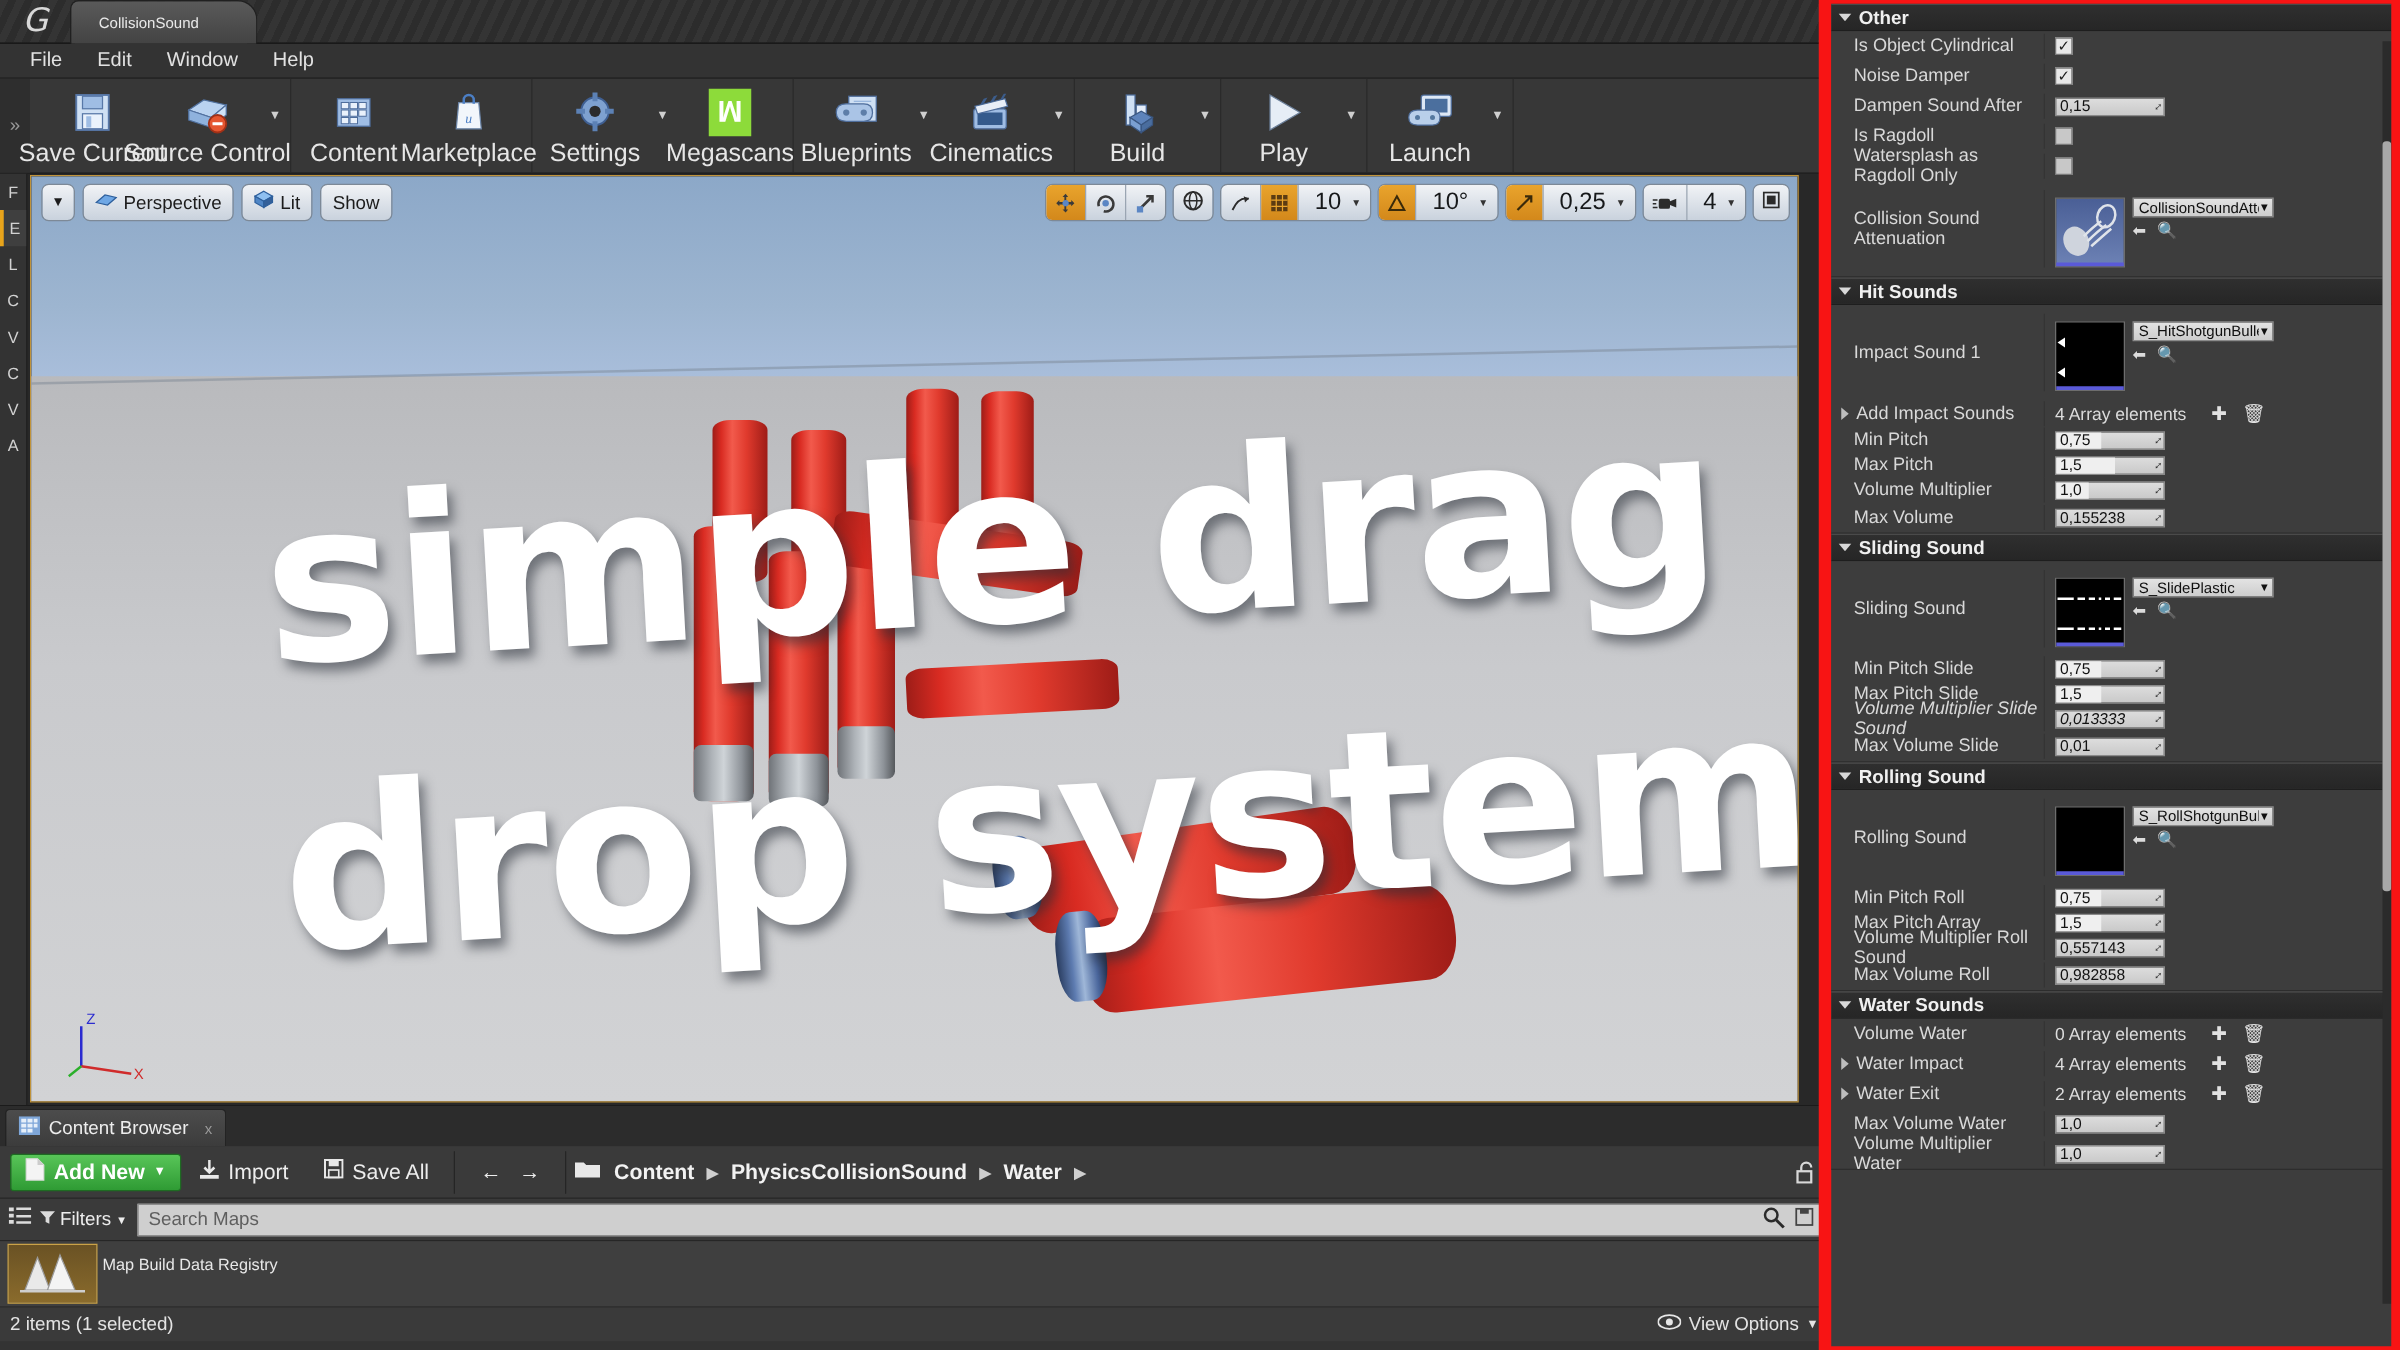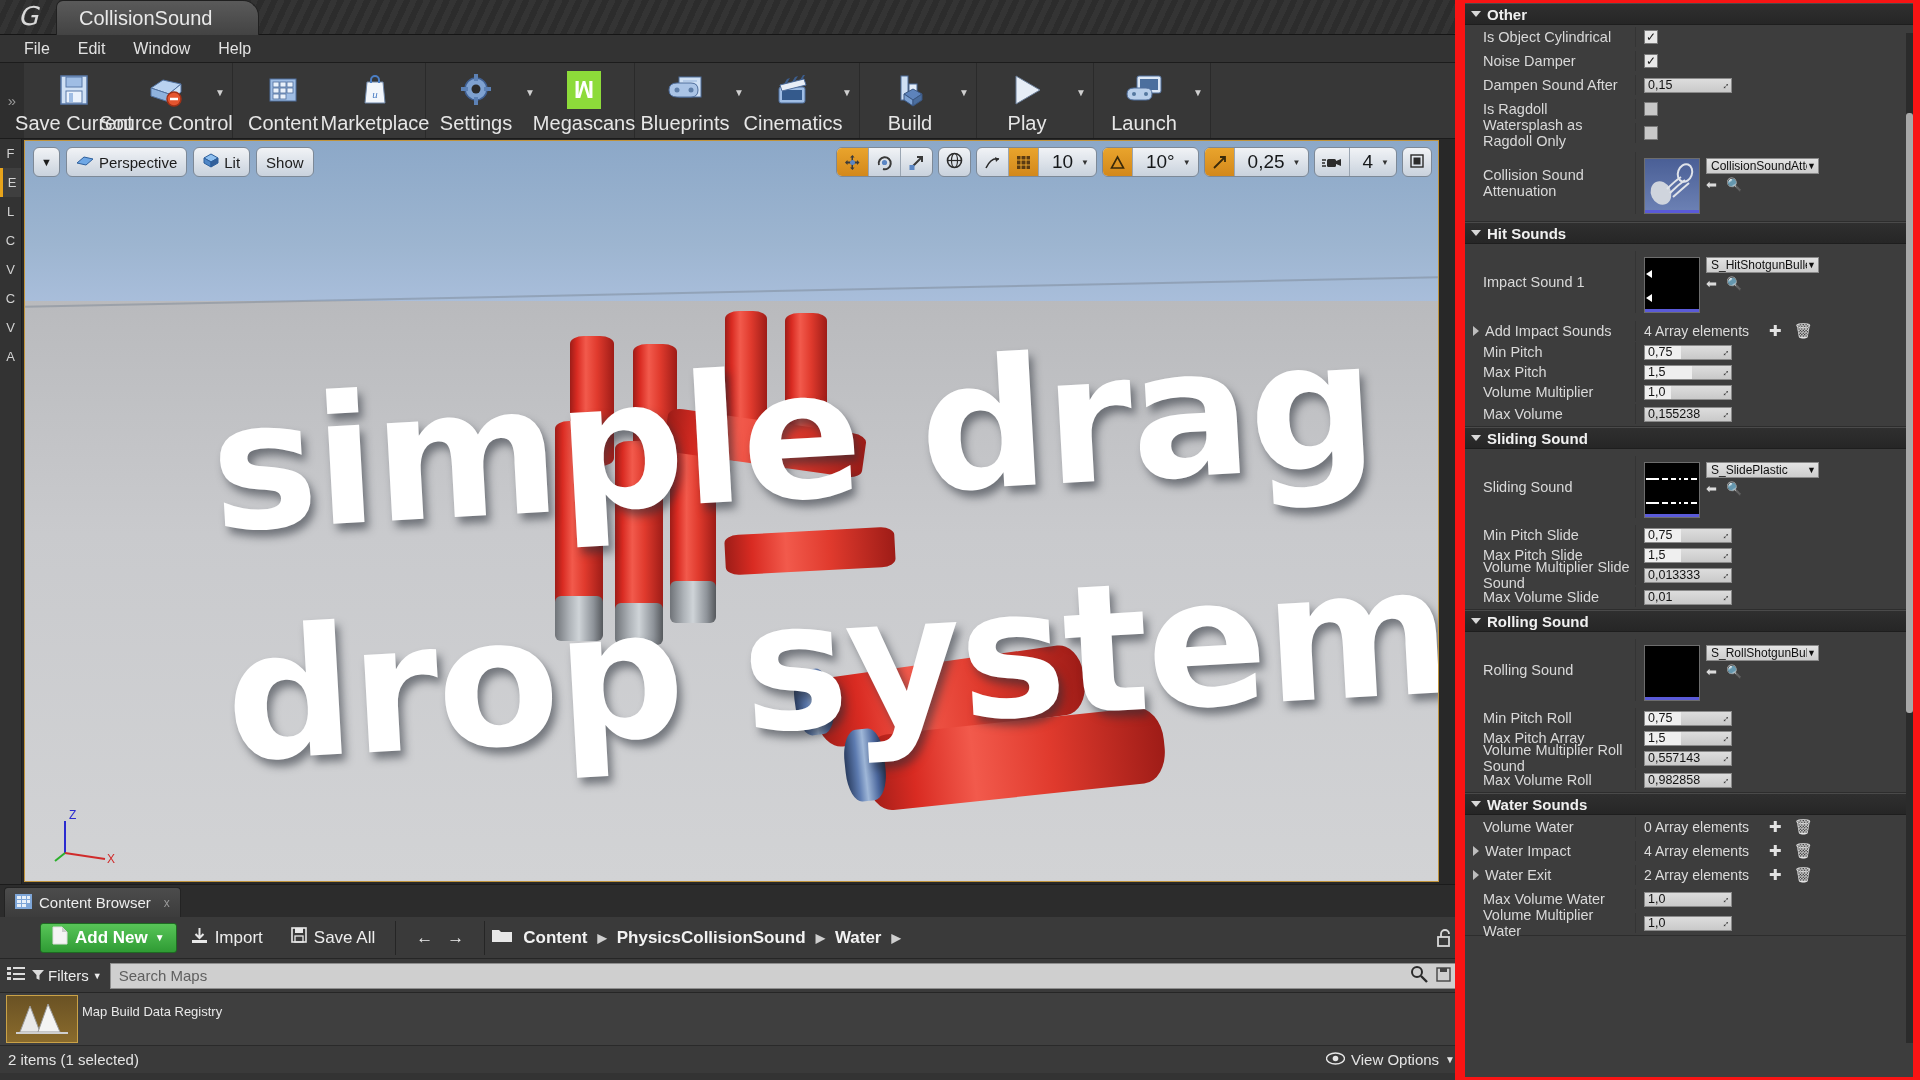--- a/index.html
+++ b/index.html
@@ -10,21 +10,21 @@
   
   #editor { position:absolute; left:0; top:0; width:1463px; height:1080px; background:#282828; }
 
   
   .titlebar { position:relative; height:35px; background:#2b2b2b;
      background-image: repeating-linear-gradient(115deg, #343434 0 6px, #2c2c2c 6px 12px);
      border-bottom:1px solid #151515; }
   .ue-logo { position:absolute; left:8px; top:1px; width:40px; height:32px; color:#d8d8d8;
      font-family:"Liberation Serif", serif; font-size:26px; font-style:italic; text-align:center; line-height:32px; }
   .tab-main { position:absolute; left:56px; top:0; height:35px; padding:0 46px 0 22px;
-     background:linear-gradient(#5a5a5a,#434343); color:#e9e9e9; font-size:20px; line-height:35px;
+     background:linear-gradient(#5a5a5a,#434343); color:#e9e9e9; font-size:12px; line-height:35px;
      border-radius:7px 16px 0 0; border:1px solid #202020; border-bottom:none; }
 
   
   .menubar { height:28px; background:#333; border-bottom:1px solid #1c1c1c; padding-left:10px; display:flex; align-items:center; }
   .menubar .mi { color:#e2e2e2; font-size:16px; padding:2px 14px; }
 
   
   .maintoolbar { height:76px; background:#373737; border-bottom:1px solid #1b1b1b; display:flex; align-items:stretch; position:relative; }
   .tb-grip { width:24px; background:#2e2e2e; color:#999; font-size:15px; display:flex; align-items:center; justify-content:center; }
   .tb-group { display:flex; align-items:stretch; border-right:1px solid #2a2a2a; padding:0 4px; }
@@ -68,21 +68,21 @@
 
   
   .axis { position:absolute; left:28px; bottom:16px; width:70px; height:60px; }
 
   
   .cb { position:absolute; left:0; top:884px; width:1463px; height:196px; background:#333; border-top:1px solid #1b1b1b; }
   .cb-tabrow { height:32px; background:#2c2c2c; display:flex; align-items:flex-end; }
   .cb-tab { height:30px; background:linear-gradient(#4c4c4c,#3c3c3c); display:flex; align-items:center; gap:7px;
       padding:0 10px 0 10px; color:#ededed; font-size:15px; border-radius:4px 4px 0 0; border:1px solid #232323; border-bottom:none; margin-left:4px;}
   .cb-tab .x { color:#9a9a9a; font-size:12px; margin-left:6px; }
-  .cb-toolrow { height:42px; background:#3a3a3a; display:flex; align-items:center; border-bottom:1px solid #262626; position:relative;padding-left:32px; }
+  .cb-toolrow { height:42px; background:#3a3a3a; display:flex; align-items:center; border-bottom:1px solid #262626; position:relative; }
   .addnew { height:30px; margin-left:8px; background:linear-gradient(#58c558,#2f9b34); border:1px solid #1e6b22; border-radius:3px;
      display:flex; align-items:center; gap:7px; padding:0 11px; color:#fff; font-size:17px; font-weight:bold; }
   .cbbtn { display:flex; align-items:center; gap:7px; color:#ededed; font-size:17px; padding:0 14px; height:30px; }
   .cb-sep { width:1px; height:34px; background:#252525; margin:0 6px; }
   .crumb { display:flex; align-items:center; color:#f2f2f2; font-size:17px; font-weight:bold; gap:10px; }
   .crumb .sepr { color:#cfcfcf; font-size:12px; }
   .cb-filterrow { height:34px; background:#3a3a3a; display:flex; align-items:center; border-bottom:1px solid #262626; }
   .srch { flex:1; height:26px; margin-right:6px; background:#cfcfcf; border:1px solid #8e8e8e; color:#5f5f5f; font-size:15px;
       display:flex; align-items:center; padding:0 8px; position:relative; }
   .cb-assets { height:52px; background:#3f3f3f; display:flex; align-items:flex-start; padding:2px 0 0 6px; position:relative; }
@@ -827,21 +827,21 @@
       <div class="row" style="height:20px;">
         <div class="rlab">Max Pitch Slide</div>
         <div class="rval">
           <div class="numbox">
             <div class="fill" style="width:42%"></div>
             <span class="v">1,5</span>
             <span class="spin">↕</span>
           </div>
         </div>
       </div>
-      <div class="row" style="height:20px;">
+      <div class="row" style="height:20px;font-style:italic;">
         <div class="rlab">Volume Multiplier Slide Sound</div>
         <div class="rval">
           <div class="numbox">
             <span class="v">0,013333</span>
             <span class="spin">↕</span>
           </div>
         </div>
       </div>
       <div class="row" style="height:24px;">
         <div class="rlab">Max Volume Slide</div>

